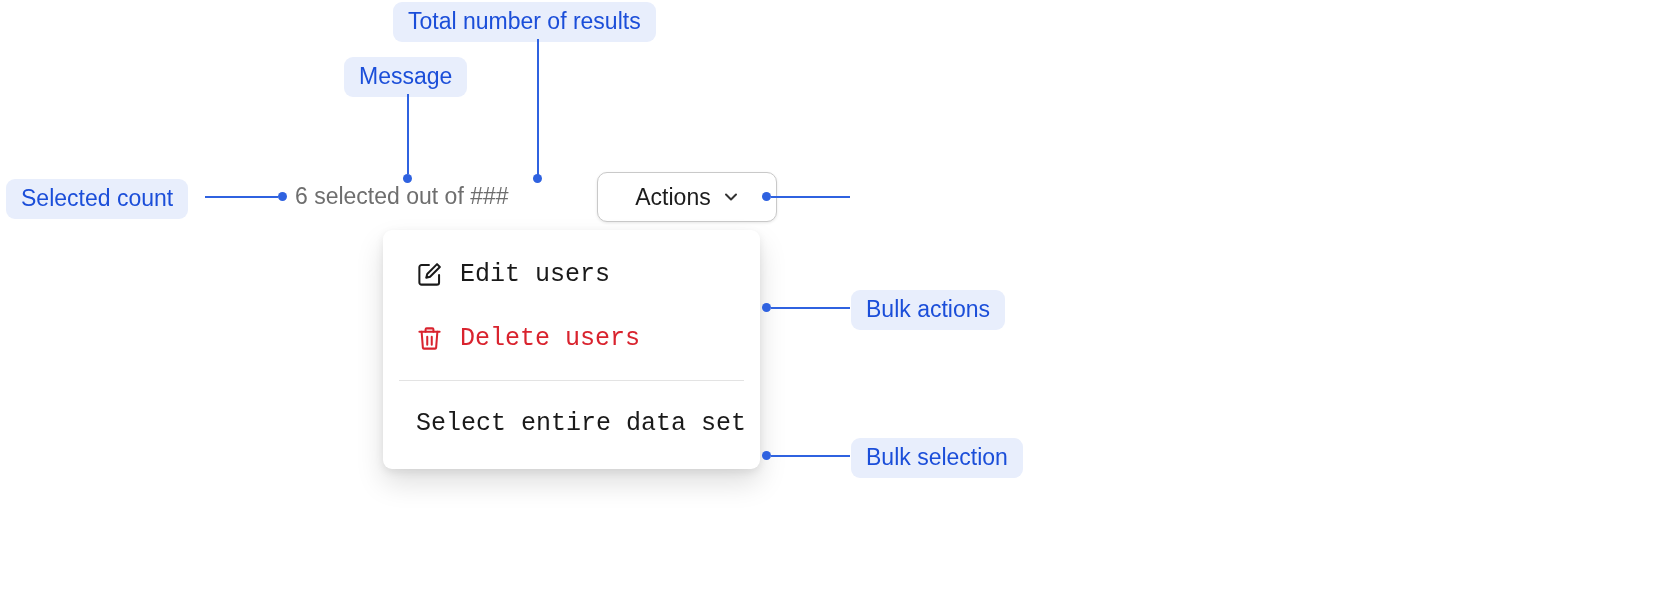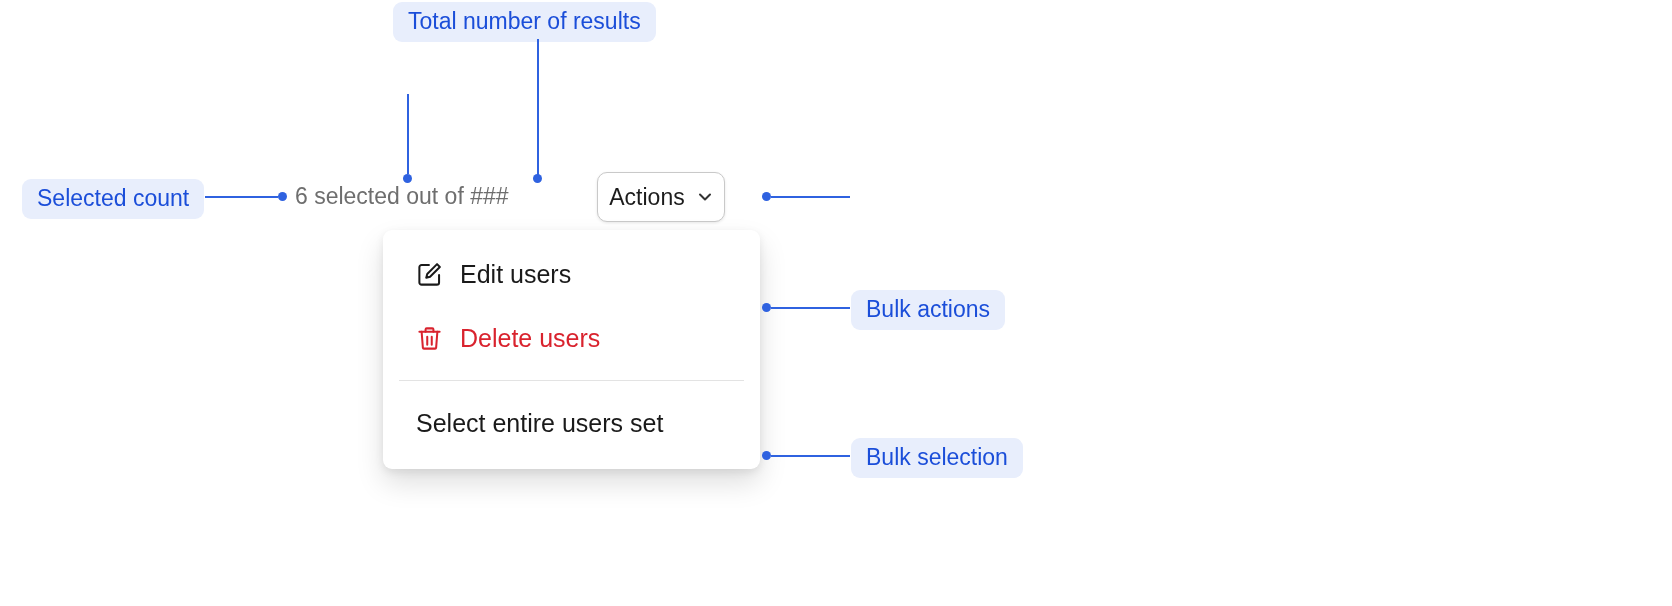--- a/index.html
+++ b/index.html
@@ -48,21 +48,21 @@
     font-size: 23px;
     color: #6e6e6e;
     white-space: nowrap;
   }
 
   
   .actions-btn {
     position: absolute;
     left: 597px;
     top: 172px;
-    width: 128px;
+    width: 180px;
     height: 50px;
     background: #ffffff;
     border: 1px solid #c9c9c9;
     border-radius: 10px;
     box-shadow: 0 1px 3px rgba(0,0,0,0.10);
     display: flex;
     align-items: center;
     justify-content: center;
     gap: 12px;
     font-size: 23px;
@@ -85,20 +85,21 @@
   }
   .menu-item {
     height: 64px;
     display: flex;
     align-items: center;
     padding: 0 33px;
     font-size: 25px;
     color: #1a1a1a;
     cursor: pointer;
     white-space: nowrap;
+    font-family: Liberation Mono, monospace;
   }
   .menu-item .mi-icon {
     width: 27px;
     height: 27px;
     margin-right: 17px;
     display: inline-flex;
     align-items: center;
     justify-content: center;
   }
   .menu-item .mi-icon svg { width: 100%; height: 100%; }
@@ -111,24 +112,25 @@
 </style>
 </head>
 <body>
 
 <div class="stage">
 
   <div class="pill" style="left:393px; top:2px;">Total number of results</div>
   <div class="vline" style="left:537px; top:39px; height:137px;"></div>
   <div class="dot" style="left:533px; top:174px;"></div>
 
+  <div class="pill" style="left:344px; top:57px;">Message</div>
   <div class="vline" style="left:407px; top:94px; height:80px;"></div>
   <div class="dot" style="left:403px; top:174px;"></div>
 
-  <div class="pill" style="left:22px; top:179px;">Selected count</div>
+  <div class="pill" style="left:6px; top:179px;">Selected count</div>
   <div class="hline" style="left:205px; top:196px; width:73px;"></div>
   <div class="dot" style="left:278px; top:192px;"></div>
 
   <div class="message-text">6 selected out of ###</div>
 
   <div class="actions-btn">
     <span>Actions</span>
     <span class="chev">
       <svg viewBox="0 0 16 16" fill="none" stroke="currentColor" stroke-width="2" stroke-linecap="round" stroke-linejoin="round">
           <path d="M3 5.5l5 5 5-5"></path>
@@ -159,21 +161,21 @@
           <path d="M5 6l1.1 14.1a1 1 0 0 0 1 0.9h9.8a1 1 0 0 0 1-0.9L19 6"></path>
           <path d="M10 10.5v7M14 10.5v7"></path>
         </svg>
       </span>
       <span>Delete users</span>
     </div>
 
     <div class="menu-divider"></div>
 
     <div class="menu-item">
-      <span>Select entire users set</span>
+      <span>Select entire data set</span>
     </div>
 
 
   </div>
 
   <div class="dot" style="left:762px; top:303px;"></div>
   <div class="hline" style="left:771px; top:307px; width:79px;"></div>
   <div class="pill" style="left:851px; top:290px;">Bulk actions</div>
 
   <div class="dot" style="left:762px; top:451px;"></div>

